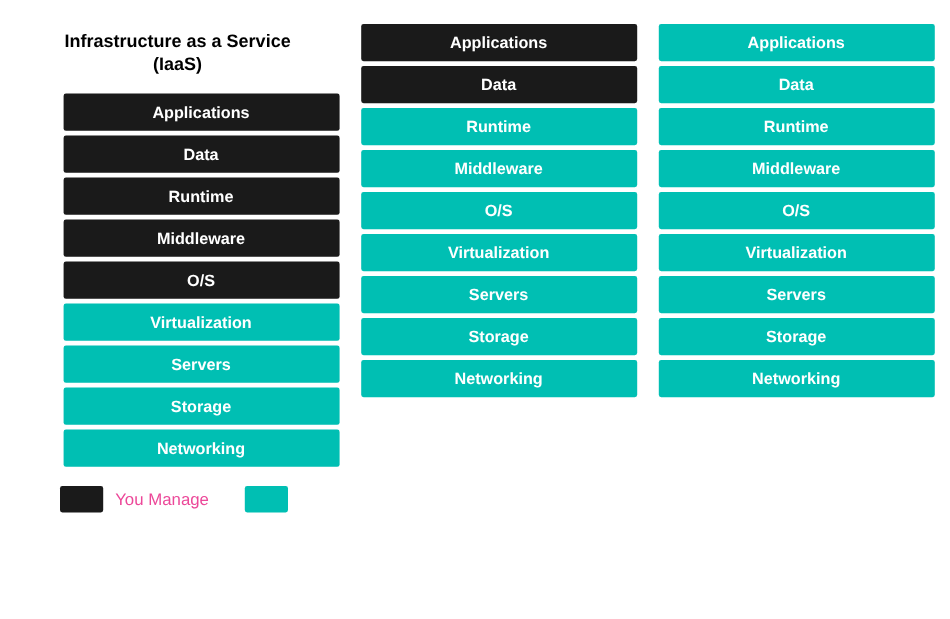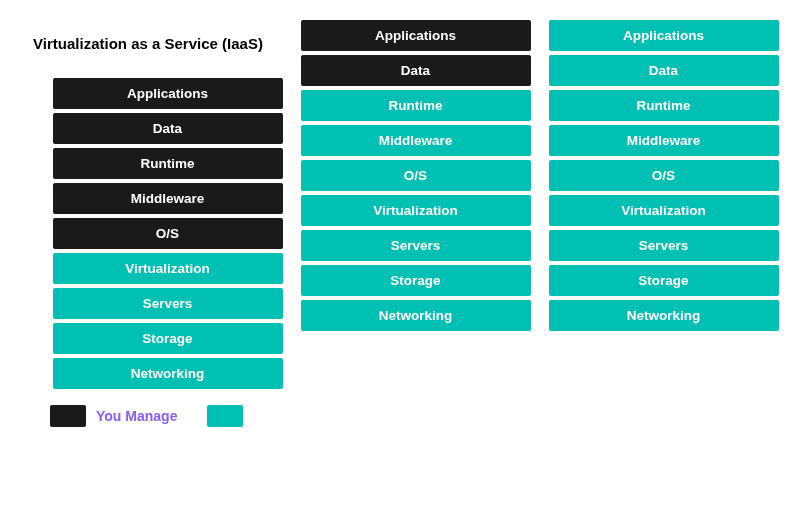--- a/index.html
+++ b/index.html
@@ -87,30 +87,30 @@
 
     .legend-box {
       width: 36px;
       height: 22px;
       border-radius: 2px;
       flex-shrink: 0;
     }
 
     .legend-label {
       font-size: 14px;
-      font-weight: bold;
-      color: #8b5cf6;
+      font-weight: normal;
+      color: #ec4899;
     }
   </style>
 </head>
 <body>
 
 <div class="main-content">
 <div class="column">
-      <div class="column-header">Virtualization as a Service (IaaS)</div>
+      <div class="column-header">Infrastructure as a Service (IaaS)</div>
       <div class="stack">
         <div class="layer you-manage">Applications</div>
         <div class="layer you-manage">Data</div>
         <div class="layer you-manage">Runtime</div>
         <div class="layer you-manage">Middleware</div>
         <div class="layer you-manage">O/S</div>
         <div class="layer provider-manages">Virtualization</div>
         <div class="layer provider-manages">Servers</div>
         <div class="layer provider-manages">Storage</div>
         <div class="layer provider-manages">Networking</div>

